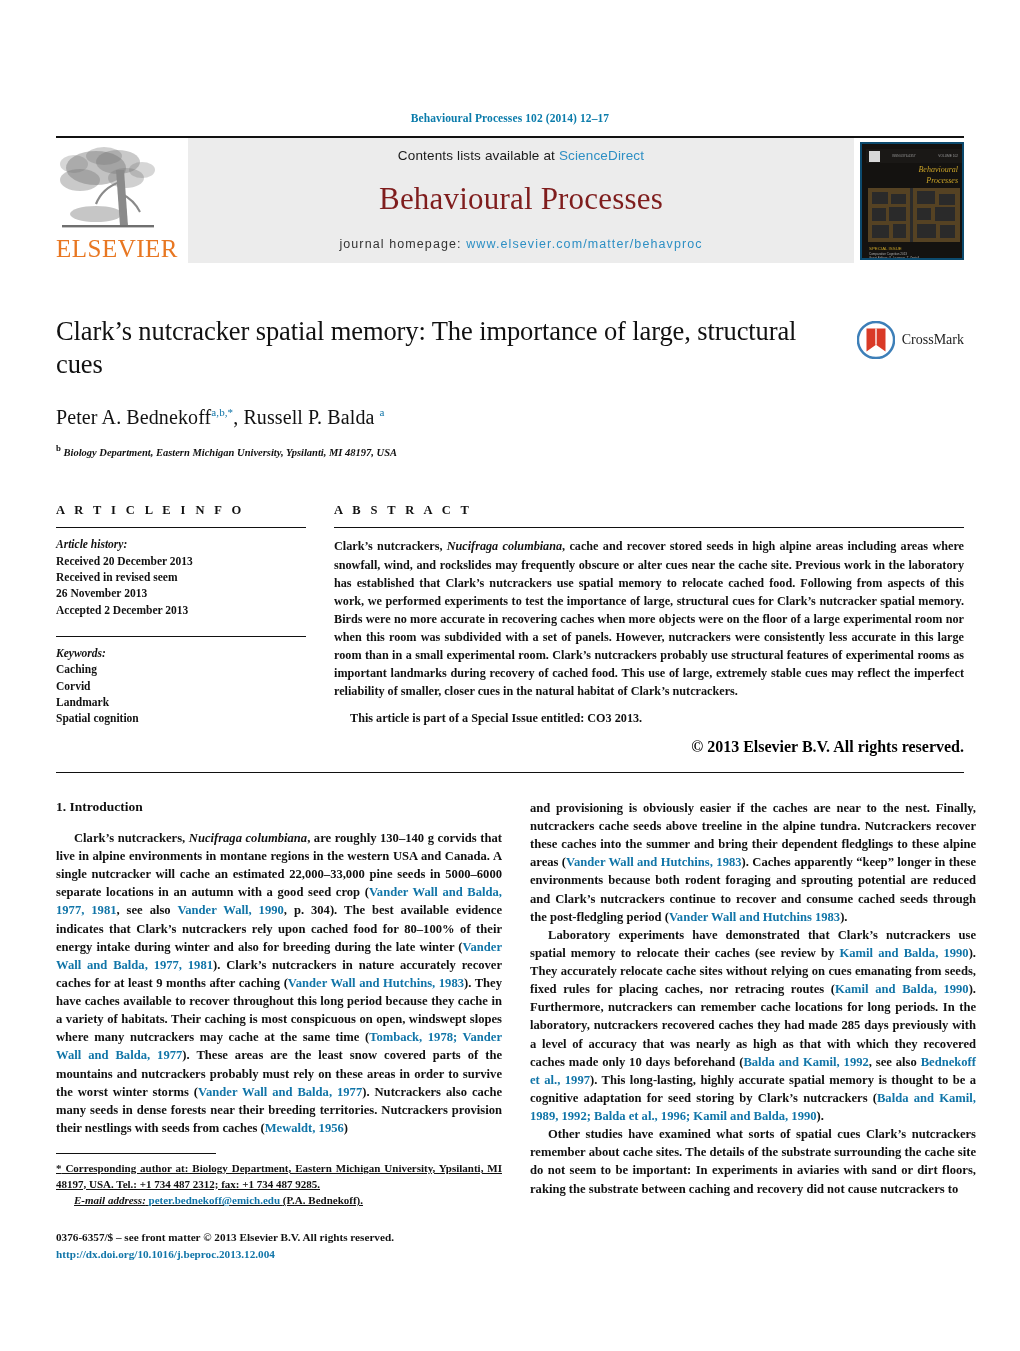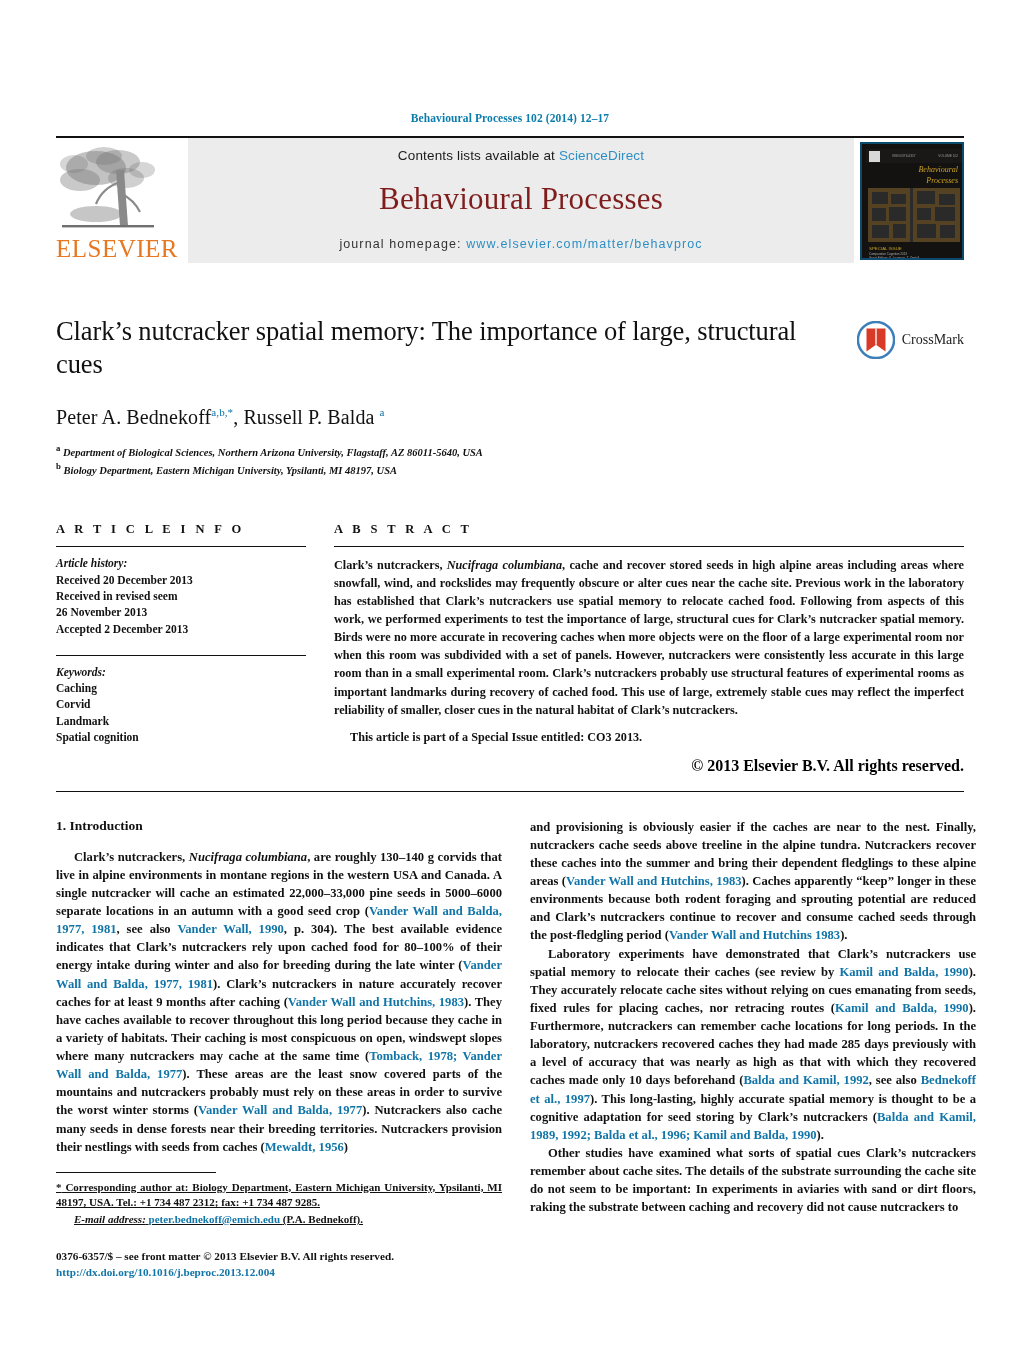--- a/index.html
+++ b/index.html
@@ -333,24 +333,20 @@
     </div>
 
     <h1 class="paper-title">Clark’s nutcracker spatial memory: The importance of large, structural cues</h1>
 
     <div class="authors">
       <span>Peter A. Bednekoff<sup>a,b,</sup><sup class="ast">*</sup>, Russell P. Balda <sup>a</sup></span>
     </div>
 
     <div class="affil">
       <div>
-        <sup>a</sup>
-        <span>Department of Biological Sciences, Northern Arizona University, Flagstaff, AZ 86011-5640, USA</span>
-      </div>
-      <div>
         <sup>b</sup>
         <span>Biology Department, Eastern Michigan University, Ypsilanti, MI 48197, USA</span>
       </div>
     </div>
   </div>
 
   <div class="info-wrap">
 
     <div class="col-info">
       <div class="sec-head">A R T I C L E    I N F O</div>

